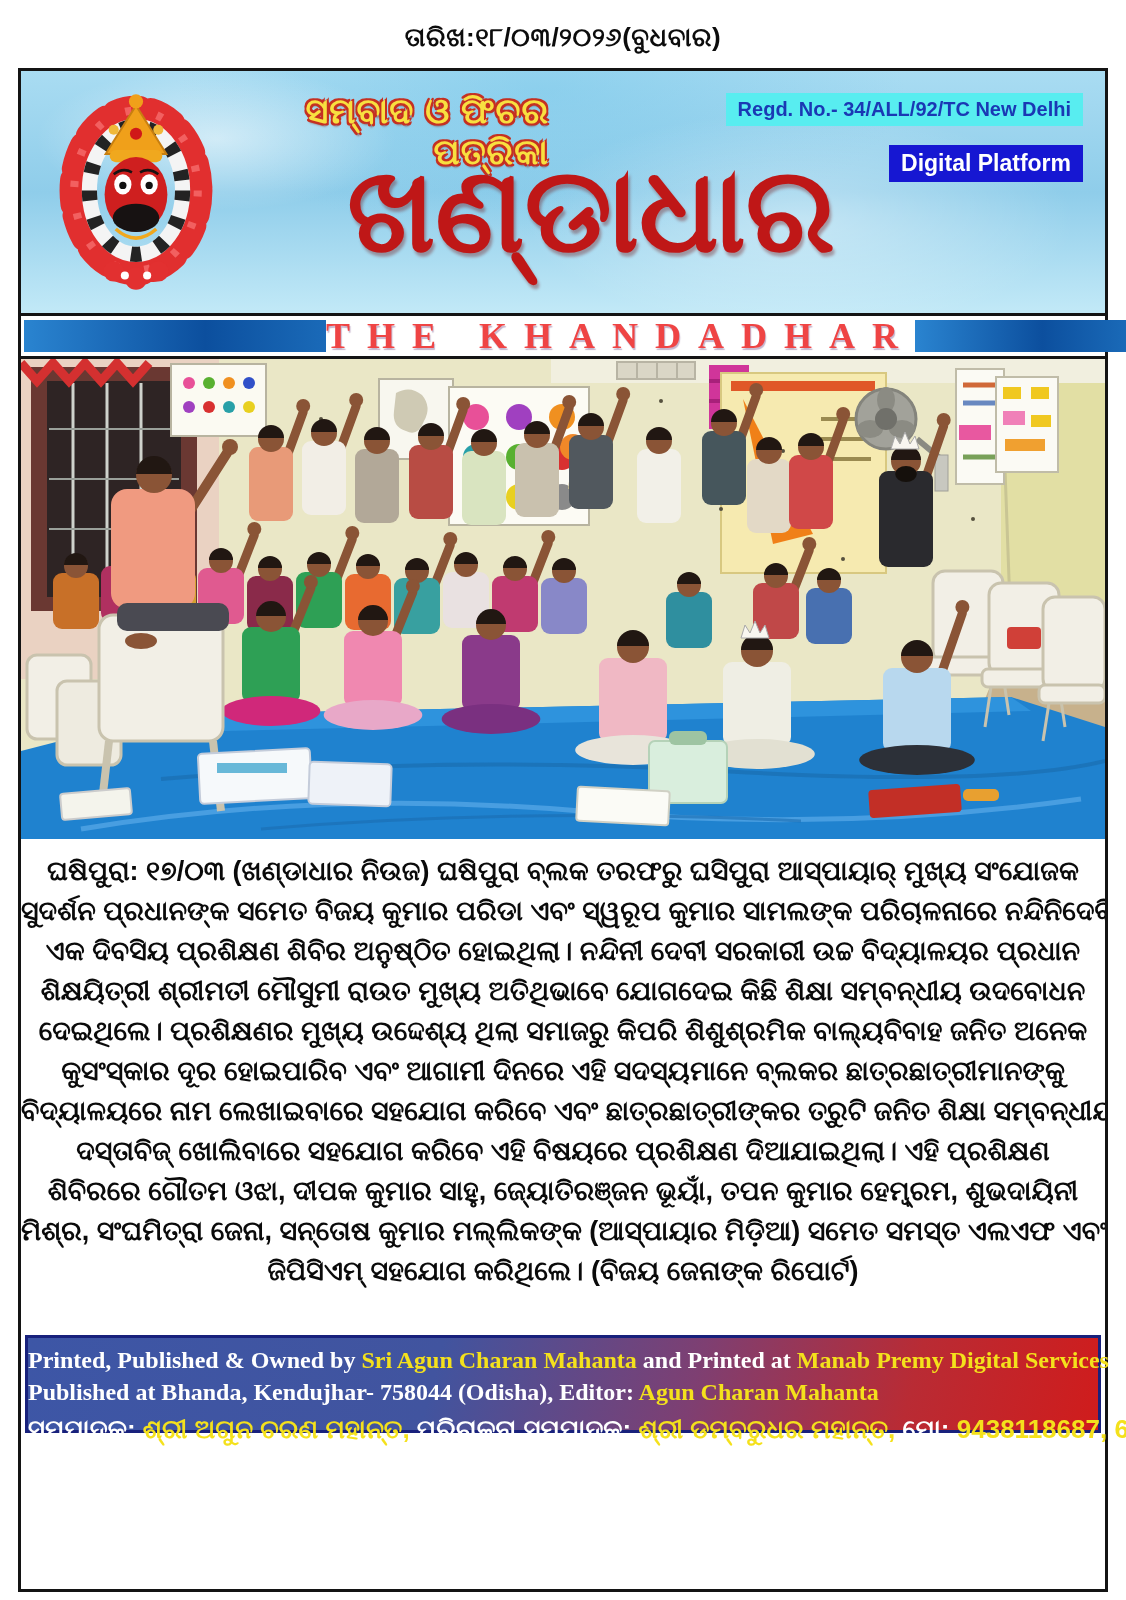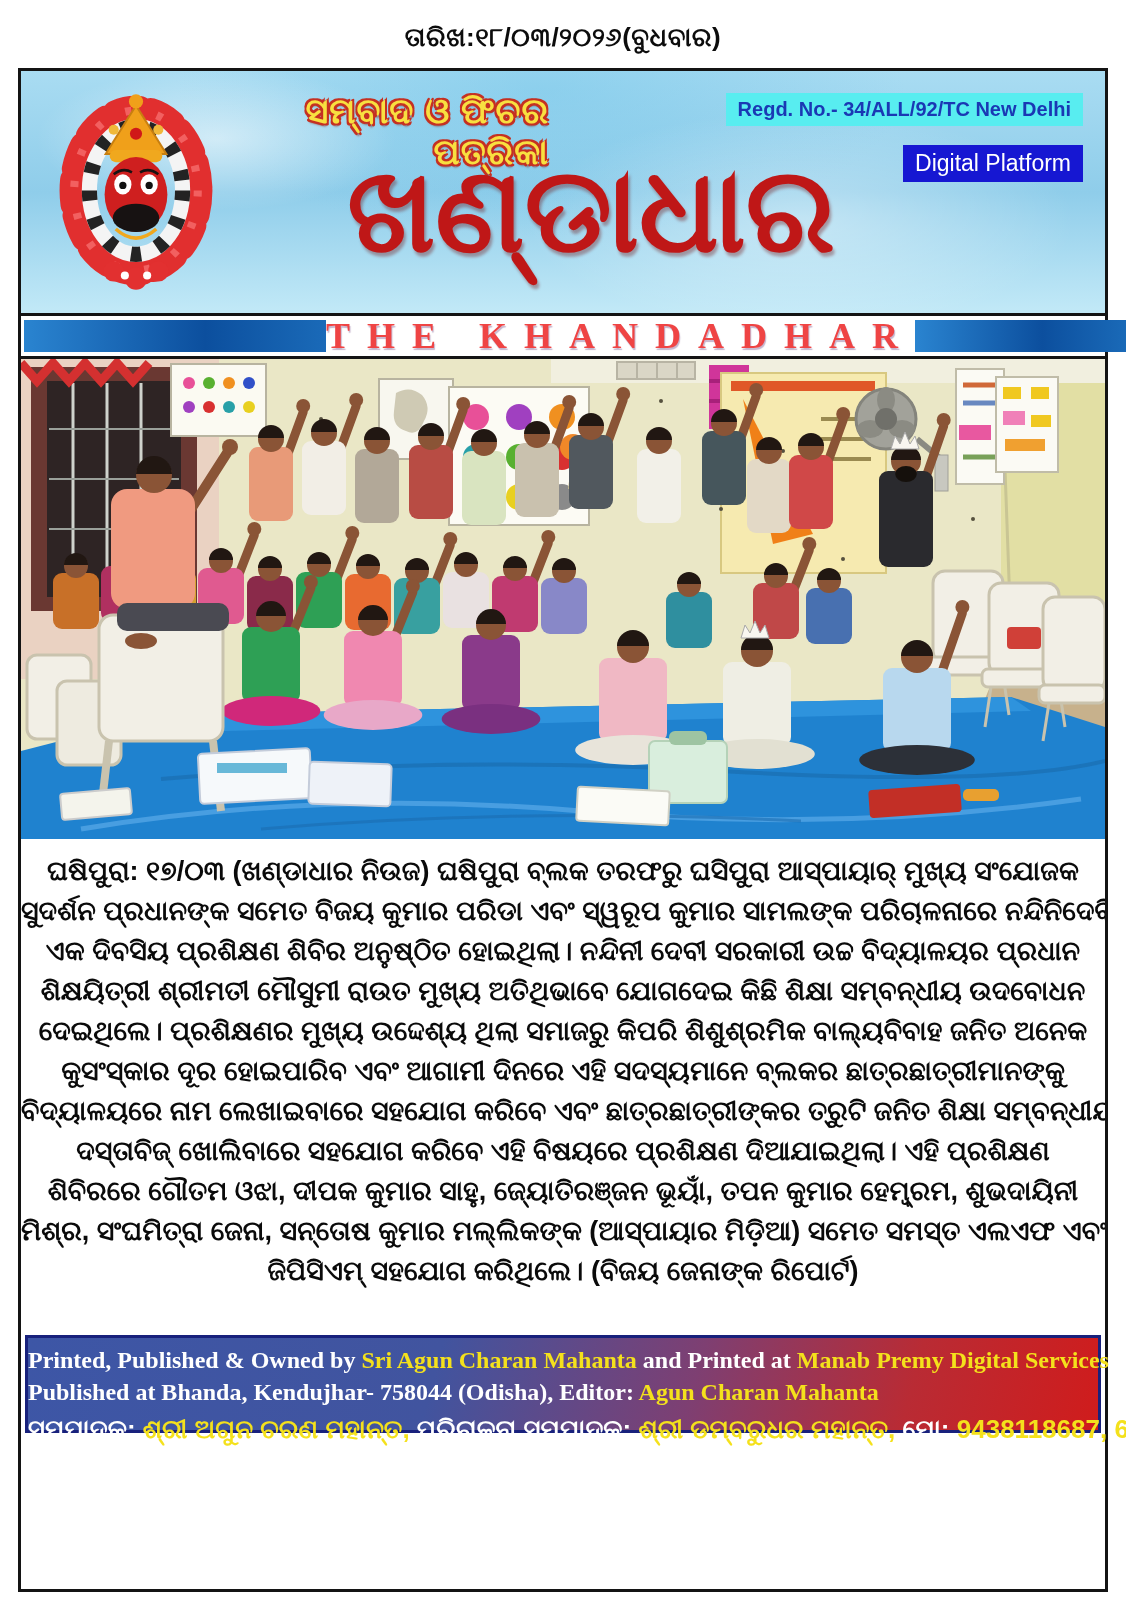--- a/index.html
+++ b/index.html
@@ -20,21 +20,21 @@
   .logo{position:absolute;left:34px;top:16px;width:162px;height:208px;}
   .tagline{position:absolute;left:178px;top:20px;width:350px;text-align:right;
            font-size:35px;font-weight:900;color:#f8e040;letter-spacing:1px;
            text-shadow:-2px -2px 0 #c53022,2px -2px 0 #c53022,-2px 2px 0 #c53022,2px 2px 0 #c53022,0 3px 2px rgba(120,20,10,.5);}
   .np-title{position:absolute;left:150px;top:44px;width:840px;text-align:center;
             font-size:118px;line-height:190px;font-weight:900;color:#bf1717;
             text-shadow:2px 4px 3px rgba(110,10,10,.35);}
   .regd{position:absolute;right:22px;top:22px;background:#58edf0;color:#1a38b4;
         font-size:20px;font-weight:800;padding:5px 12px;}
   .dplat{position:absolute;right:22px;top:74px;background:#1617d2;color:#ffffff;
-         font-size:23px;font-weight:400;padding:5px 12px;}
+         font-size:23px;font-weight:700;padding:5px 12px;}
 
   
   .band{height:46px;border-top:3px solid #141414;border-bottom:3px solid #141414;
         background:#ffffff;display:flex;align-items:center;box-sizing:border-box;}
   .band-bar{height:32px;background:linear-gradient(90deg,#2a84d0,#0c4f9e 60%,#1a6ab8);}
   .band-bar.left{flex:0 0 302px;margin-left:3px;}
   .band-bar.right{flex:0 0 212px;margin-right:3px;}
   .band-text{flex:1;text-align:center;font-family:"Liberation Serif","DejaVu Serif",serif;
              font-size:36px;font-weight:800;color:#ef4444;letter-spacing:17px;
              text-shadow:1px 2px 1px rgba(90,40,110,.35);white-space:nowrap;}

